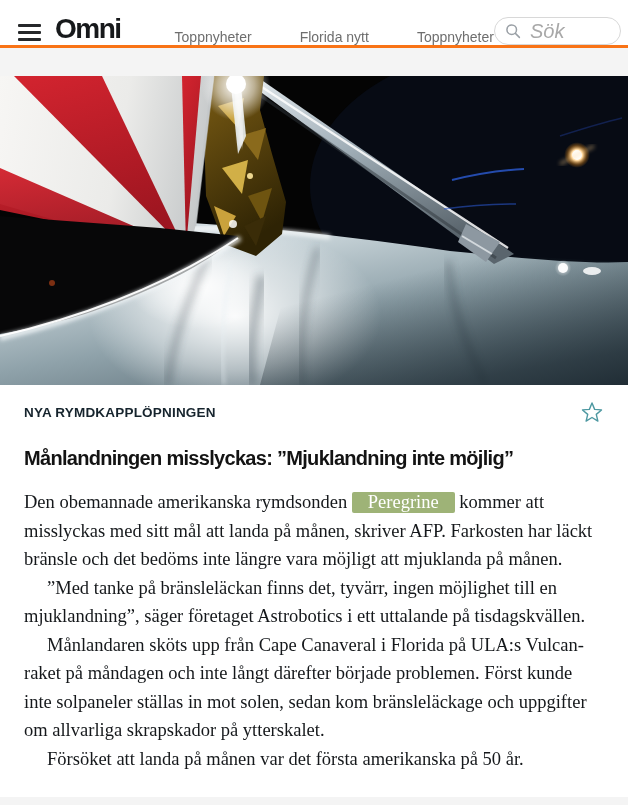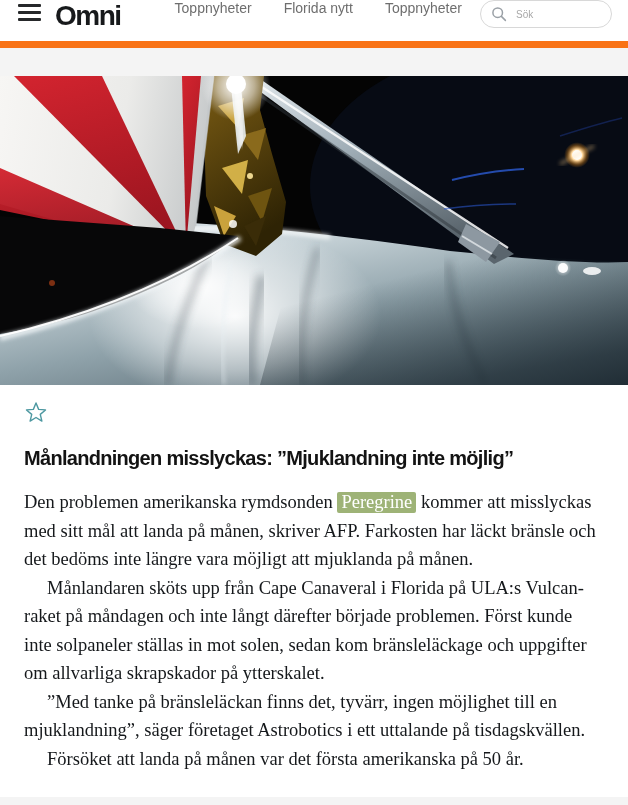--- a/index.html
+++ b/index.html
@@ -2,36 +2,36 @@
 <html lang="sv"><head>
 <meta charset="utf-8">
 <style>
   * { margin:0; padding:0; box-sizing:border-box; }
   html,body { background:#e9e9e9; }
   body { font-family:"Liberation Sans", sans-serif; }
   .page { width:628px; height:805px; margin:0 auto; background:#f4f4f4; overflow:hidden; position:relative; }
 
   
   header.appbar {
-    height:48px; background:#ffffff; border-bottom:7px solid #f97316;
-    display:flex; align-items:flex-start; padding:0 16px;
+    height:48px; background:#ffffff; border-bottom:3px solid #f97316;
+    display:flex; align-items:flex-end; padding:0 16px;
   }
   .menu-btn { background:none; border:none; cursor:pointer; padding:4px 2px; display:flex; flex-direction:column; gap:3.5px; }
   .menu-btn .bar { width:23px; height:3.4px; background:#26282a; border-radius:1px; display:block; }
   .logo { font-size:28px; font-weight:700; letter-spacing:-1.5px; color:#17191b; margin-left:12px; cursor:pointer; }
-  nav.topnav { display:flex; gap:32px; margin-left:54px; }
+  nav.topnav { display:flex; gap:48px; margin-left:54px; }
   nav.topnav a { font-size:14px; color:#6e6e6e; text-decoration:none; cursor:pointer; white-space:nowrap; }
   .search-pill {
     margin-left:auto; width:132px; height:28px; border:1px solid #d8d8d8; border-radius:15px;
     display:flex; align-items:center; padding:0 10px; background:#fff;
   }
   .search-pill svg { flex:0 0 auto; }
   .search-pill input {
-    border:none; outline:none; width:80px; margin-left:9px; font-size:10px;
-    font-family:"Liberation Sans", sans-serif; color:#14532d; background:transparent;
+    border:none; outline:none; width:80px; margin-left:9px; font-size:20px;
+    font-family:"Liberation Sans", sans-serif; color:#14532d; background:transparent;font-style:italic;
   }
   .search-pill input::placeholder { color:#a8a8a8; }
 
   .gap-strip { height:28px; background:#f4f4f4; }
 
   
   figure.hero { width:628px; height:309px; line-height:0; }
   figure.hero svg { display:block; }
 
   
@@ -43,21 +43,21 @@
   }
   .star-btn { background:none; border:none; cursor:pointer; padding:0; line-height:0; }
   h1.headline {
     font-size:20px; line-height:35px; font-weight:700; letter-spacing:-0.7px;
     color:#131313; margin:16px 0 12px; width:545px;
   }
   .body-text { font-family:"Liberation Serif", serif; font-size:18.5px; line-height:28.5px; color:#15181b; }
   .body-text p { margin:0; }
   .body-text p.ind { text-indent:23px; }
   .topic-tag {
-    background:#9eb377; color:#ffffff; text-decoration:none; padding:0 4px 1px;
+    background:#9eb377; color:#ffffff; text-decoration:none; padding:0 16px 1px;
     border-radius:2px; cursor:pointer;
   }
 </style>
 </head>
 <body>
 
 <div class="page">
 
   <header class="appbar">
     <button class="menu-btn" aria-label="menu">
@@ -196,30 +196,31 @@
       <path d="M560,88 L594,70" stroke="#ffd28c" stroke-width="3" opacity=".5" filter="url(#blur2)"></path>
 
       <path d="M452,104 C480,97 505,94 524,93" stroke="#2f62e0" stroke-width="2" fill="none" opacity=".75"></path>
       <path d="M444,133 C472,129 498,128 516,128" stroke="#2a55c8" stroke-width="1.6" fill="none" opacity=".6"></path>
       <path d="M560,60 C585,52 605,46 622,42" stroke="#2443a8" stroke-width="1.5" fill="none" opacity=".4"></path>
     </svg>
   </figure>
 
   <main class="content">
     <div class="kicker-row">
+      <a class="kicker">NYA RYMDKAPPLÖPNINGEN</a>
       <button class="star-btn" aria-label="bevaka">
         <svg width="24" height="24" viewBox="0 0 24 24">
           <polygon points="12,2 14.64,8.36 21.51,8.91 16.28,13.39 17.88,20.09 12,16.5 6.12,20.09 7.72,13.39 2.49,8.91 9.36,8.36" fill="none" stroke="#4d98a1" stroke-width="1.4" stroke-linejoin="round"></polygon>
         </svg>
       </button>
     </div>
 
     <h1 class="headline">Månlandningen misslyckas: ”Mjuklandning inte möjlig”</h1>
 
     <div class="body-text">
-      <p><span>Den problemen amerikanska rymdsonden </span><a class="topic-tag">Peregrine</a><span> kommer att misslyckas med sitt mål att landa på månen, skriver AFP. Farkosten har läckt bränsle och det bedöms inte längre vara möjligt att mjuklanda på månen.</span></p>
+      <p><span>Den obemannade amerikanska rymdsonden </span><a class="topic-tag">Peregrine</a><span> kommer att misslyckas med sitt mål att landa på månen, skriver AFP. Farkosten har läckt bränsle och det bedöms inte längre vara möjligt att mjuklanda på månen.</span></p>
+      <p class="ind">”Med tanke på bränsleläckan finns det, tyvärr, ingen möjlighet till en mjuklandning”, säger företaget Astrobotics i ett uttalande på tisdagskvällen.</p>
       <p class="ind">Månlandaren sköts upp från Cape Canaveral i Florida på ULA:s Vulcan-raket på måndagen och inte långt därefter började problemen. Först kunde inte solpaneler ställas in mot solen, sedan kom bränsleläckage och uppgifter om allvarliga skrapskador på ytterskalet.</p>
-      <p class="ind">”Med tanke på bränsleläckan finns det, tyvärr, ingen möjlighet till en mjuklandning”, säger företaget Astrobotics i ett uttalande på tisdagskvällen.</p>
       <p class="ind">Försöket att landa på månen var det första amerikanska på 50 år.</p>
     </div>
   </main>
 
 </div>
 
 </body></html>

